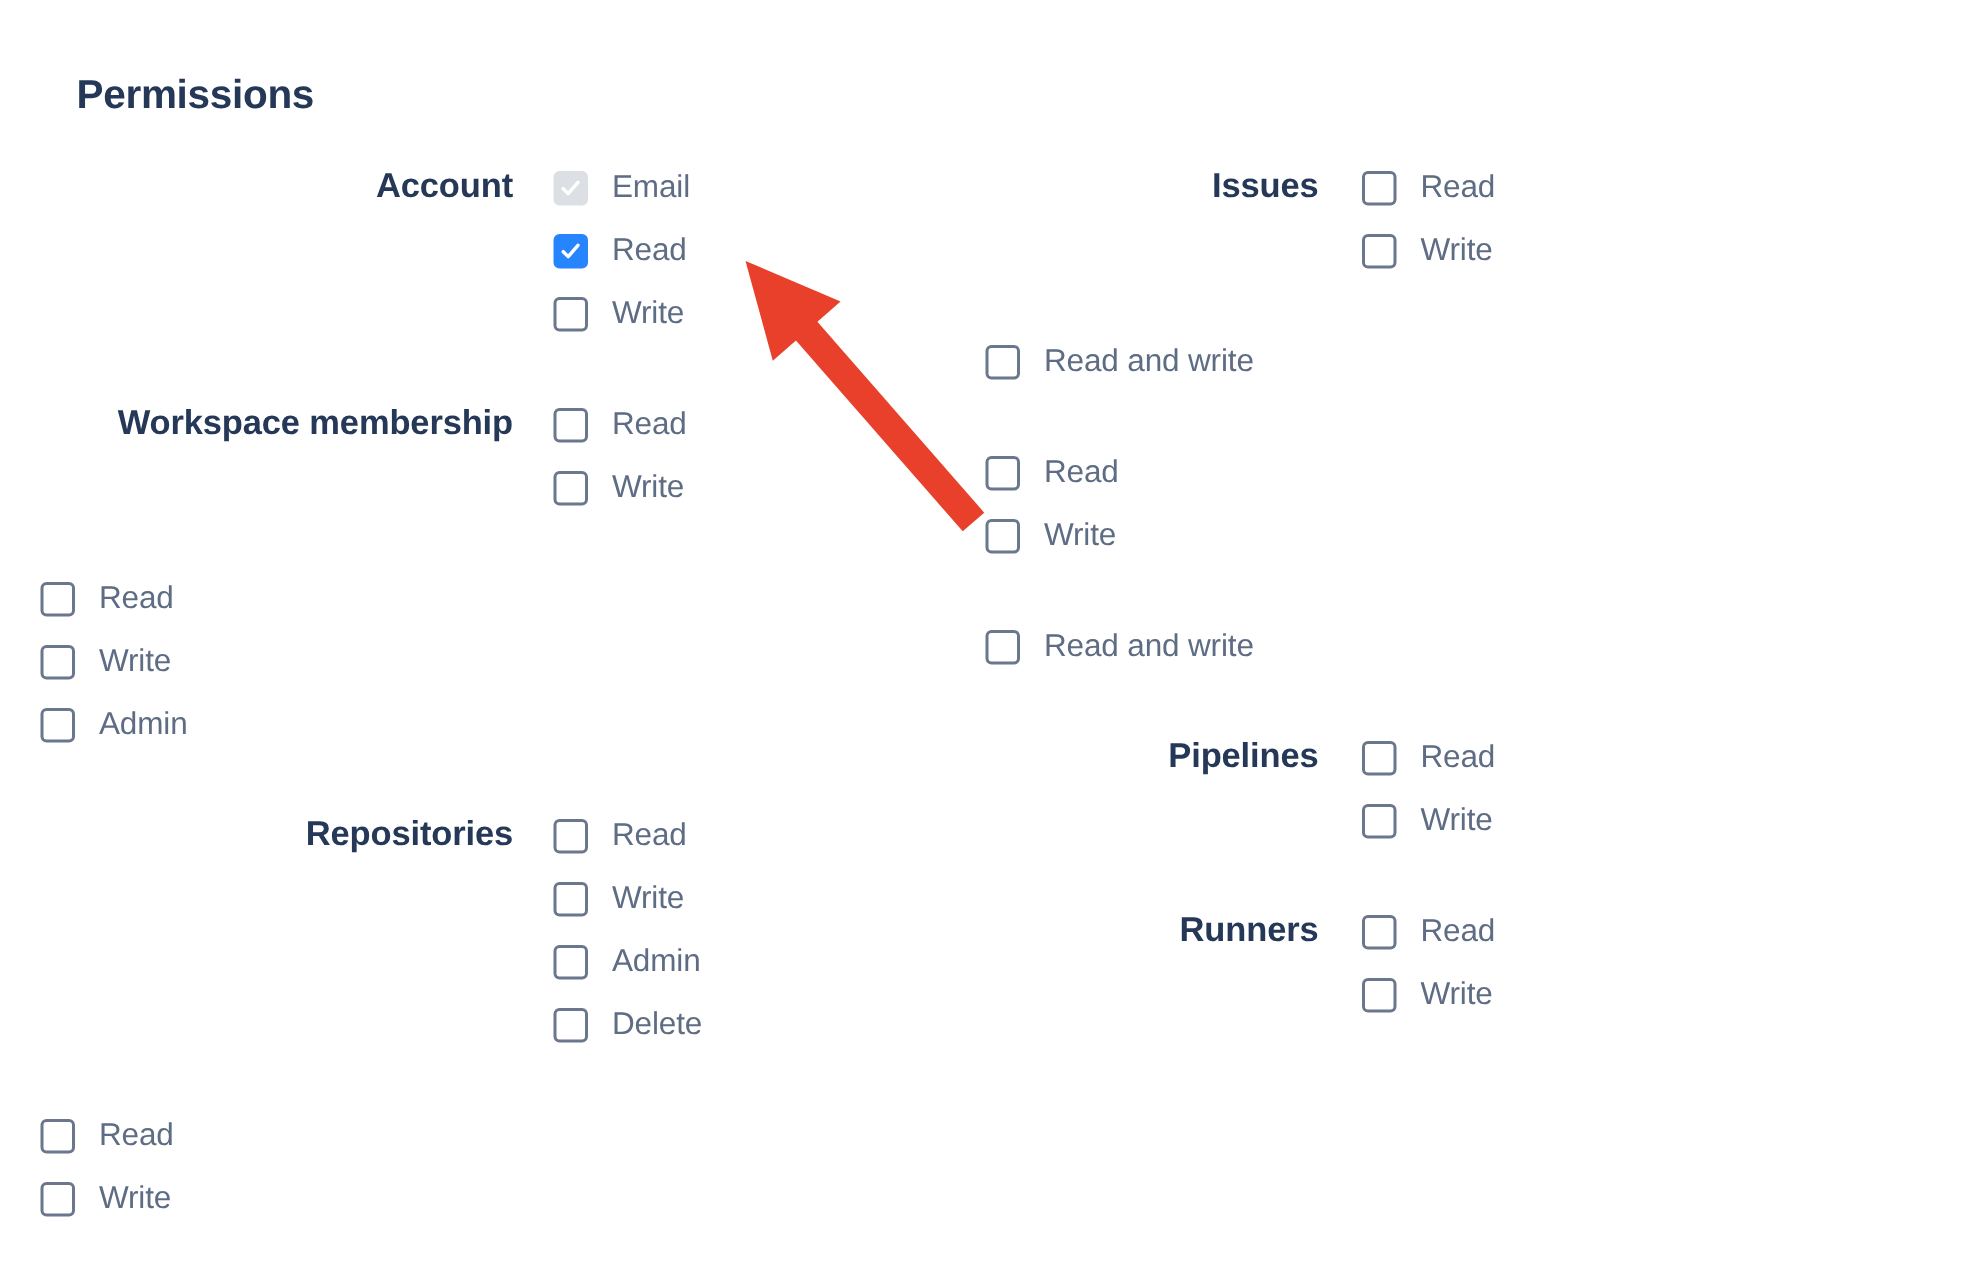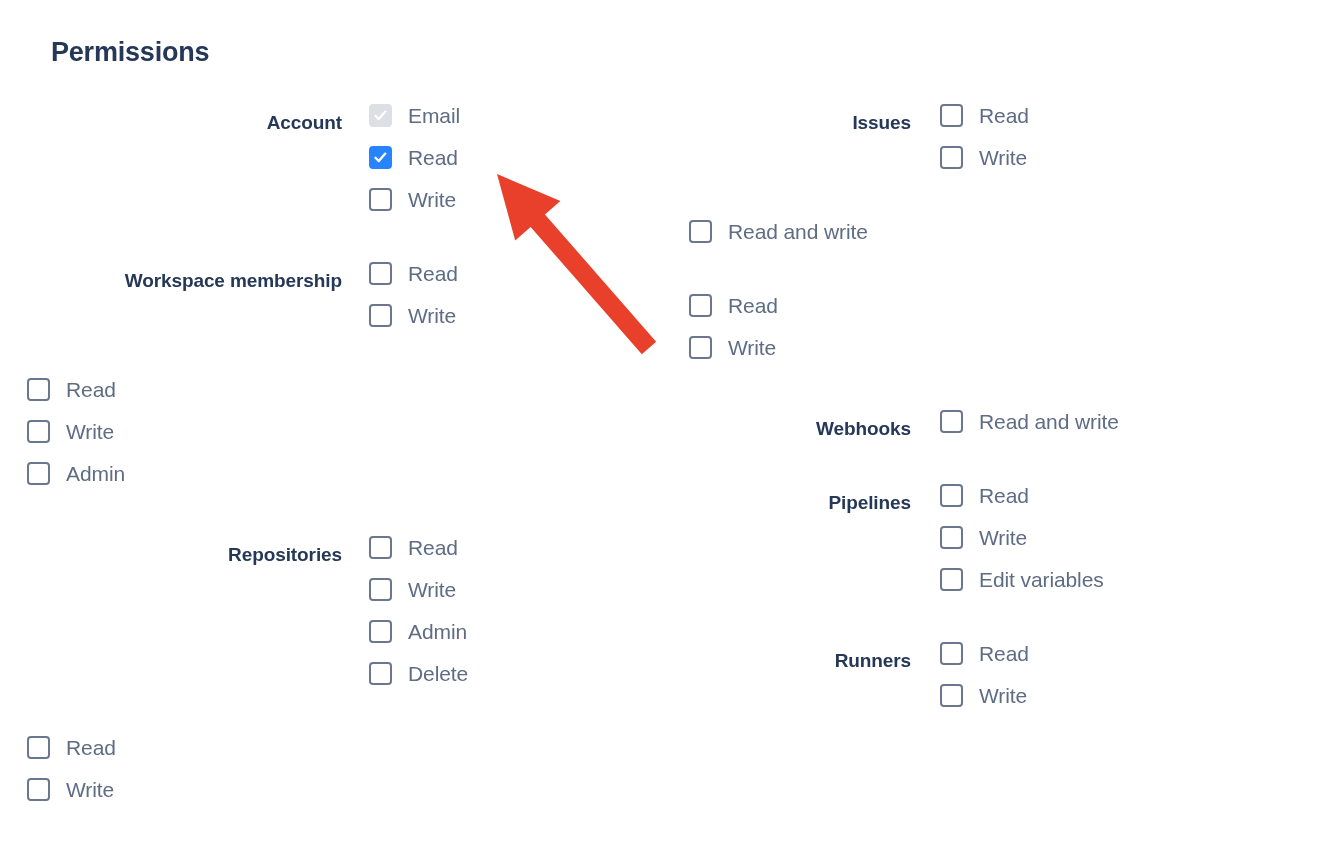--- a/index.html
+++ b/index.html
@@ -12,62 +12,62 @@
     width: 1322px;
     height: 844px;
     position: relative;
     font-family: "Liberation Sans", sans-serif;
     -webkit-font-smoothing: antialiased;
   }
 
   #page-title {
     position: absolute;
     left: 51px;
-    top: 37px;
+    top: 48px;
     font-size: 27px;
     font-weight: bold;
     color: #253858;
     letter-spacing: -0.2px;
   }
 
   .column {
     position: absolute;
     top: 104px;
   }
   #col-left  { left: 0px;   width: 660px; }
-  #col-right { left: 660px; width: 662px; }
+  #col-right { left: 628px; width: 662px; }
 
   .perm-group {
     display: flex;
     align-items: flex-start;
     margin-bottom: 32px;
   }
 
   .group-label {
-    font-size: 19px;
+    font-size: 23px;
     font-weight: bold;
     color: #253858;
     text-align: right;
     line-height: 28px;
     padding-top: 5px;
     letter-spacing: -0.1px;
   }
   #col-left  .group-label { width: 342px; }
   #col-right .group-label { width: 251px; }
 
   .group-options {
     display: flex;
     flex-direction: column;
   }
   #col-left  .group-options { padding-left: 27px; }
   #col-right .group-options { padding-left: 29px; }
 
   .option-row {
     display: flex;
-    align-items: flex-start;
+    align-items: center;
     height: 42px;
   }
 
   .cb {
     width: 23px;
     height: 23px;
     min-width: 23px;
     border-radius: 4px;
     border: 2px solid #6b778c;
     background: #ffffff;
@@ -234,42 +234,37 @@
           <span class="cb"></span>
           <span class="option-label">Read</span>
         </div>
         <div class="option-row">
           <span class="cb"></span>
           <span class="option-label">Write</span>
         </div>
       </div>
     </div>
     <div class="perm-group">
-      <div class="group-label">Webhooks</div>
       <div class="group-options">
         <div class="option-row">
           <span class="cb"></span>
           <span class="option-label">Read and write</span>
         </div>
       </div>
     </div>
     <div class="perm-group">
       <div class="group-label">Pipelines</div>
       <div class="group-options">
         <div class="option-row">
           <span class="cb"></span>
           <span class="option-label">Read</span>
         </div>
         <div class="option-row">
           <span class="cb"></span>
           <span class="option-label">Write</span>
-        </div>
-        <div class="option-row">
-          <span class="cb"></span>
-          <span class="option-label">Edit variables</span>
         </div>
       </div>
     </div>
     <div class="perm-group">
       <div class="group-label">Runners</div>
       <div class="group-options">
         <div class="option-row">
           <span class="cb"></span>
           <span class="option-label">Read</span>
         </div>

